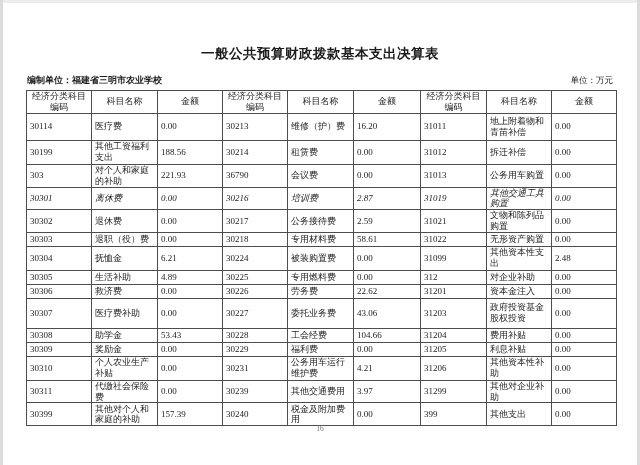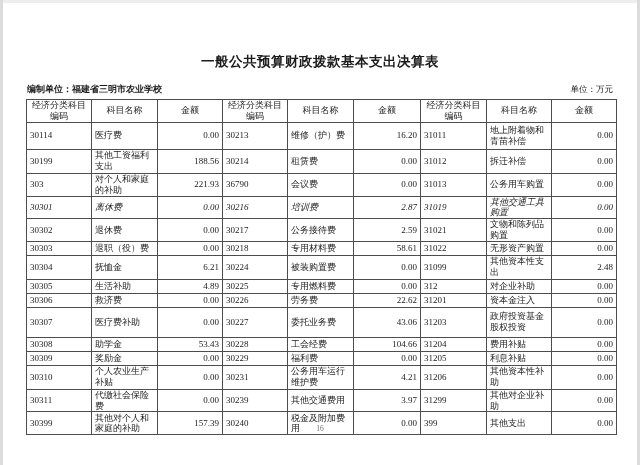--- a/index.html
+++ b/index.html
@@ -10,21 +10,21 @@
     color: #1c1c1c;
     position: relative;
     overflow: hidden;
   }
   .edge-strip { position: absolute; background: #dcdcdc; }
   .edge-left  { left: 0; top: 0; bottom: 0; width: 3px; }
   .edge-right { right: 0; top: 0; bottom: 0; width: 3px; }
   .edge-top   { left: 0; right: 0; top: 0; height: 3px; background: #ededed; }
 
   .doc-title {
-    margin: 12px;
+    margin: 4px;
     padding-top: 41px;
     text-align: center;
     font-size: 13.5px;
     font-weight: bold;
     letter-spacing: 0.5px;
   }
   .meta-top-right {
     text-align: right;
     margin: 5px 27px 0 0;
     font-size: 8.5px;
@@ -54,21 +54,21 @@
     overflow: hidden;
     word-break: break-all;
   }
   table.budget th {
     font-weight: normal;
     text-align: center;
     height: 18px;
   }
   td.cell-code { text-align: left; }
   td.cell-name { text-align: left; }
-  td.cell-amt  { text-align: right; }
+  td.cell-amt  { }
 
   .page-number {
     position: absolute;
     left: 0; right: 0;
     top: 424px;
     text-align: center;
     font-size: 7.5px;
     color: #6e7077;
   }
 </style>

